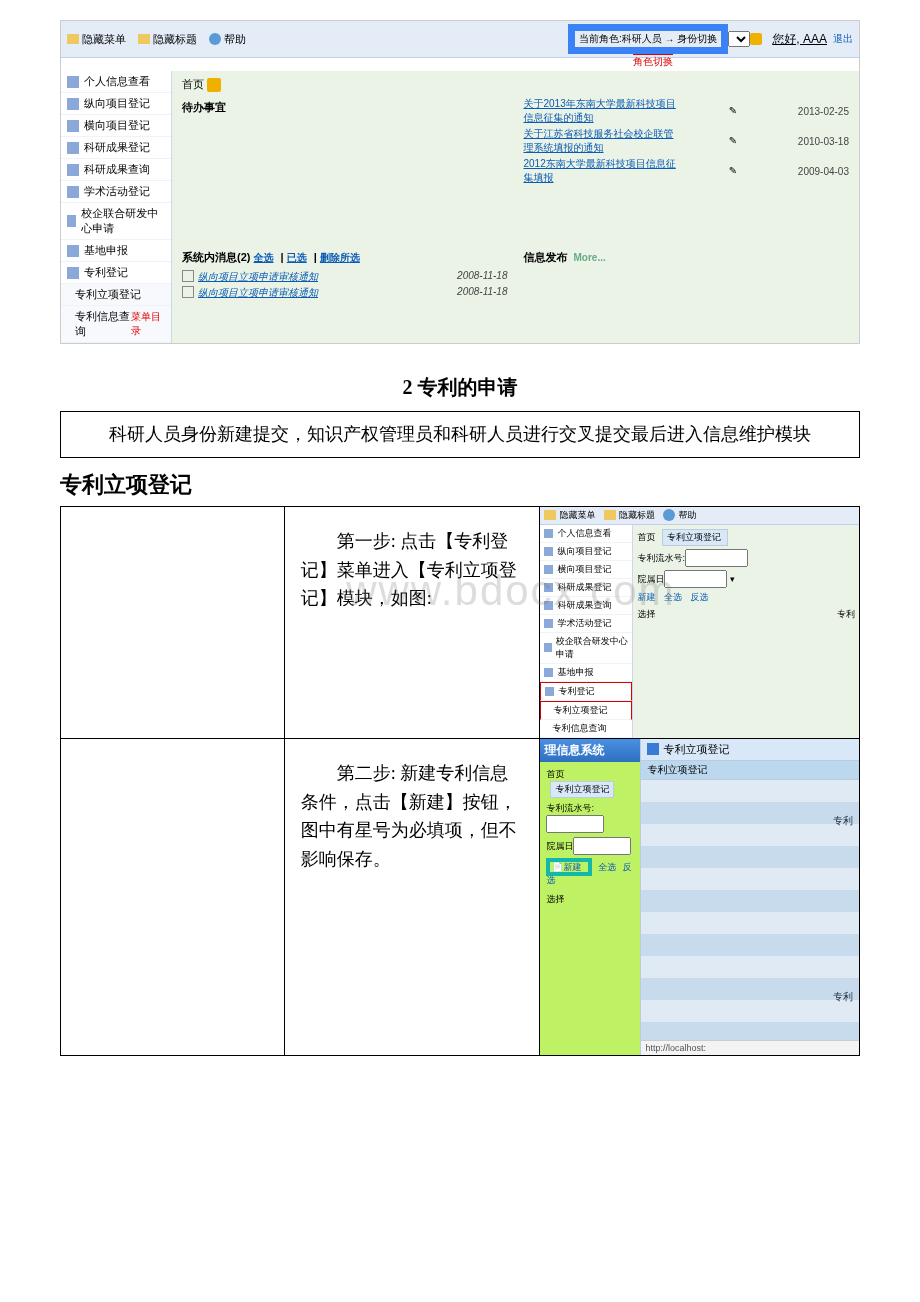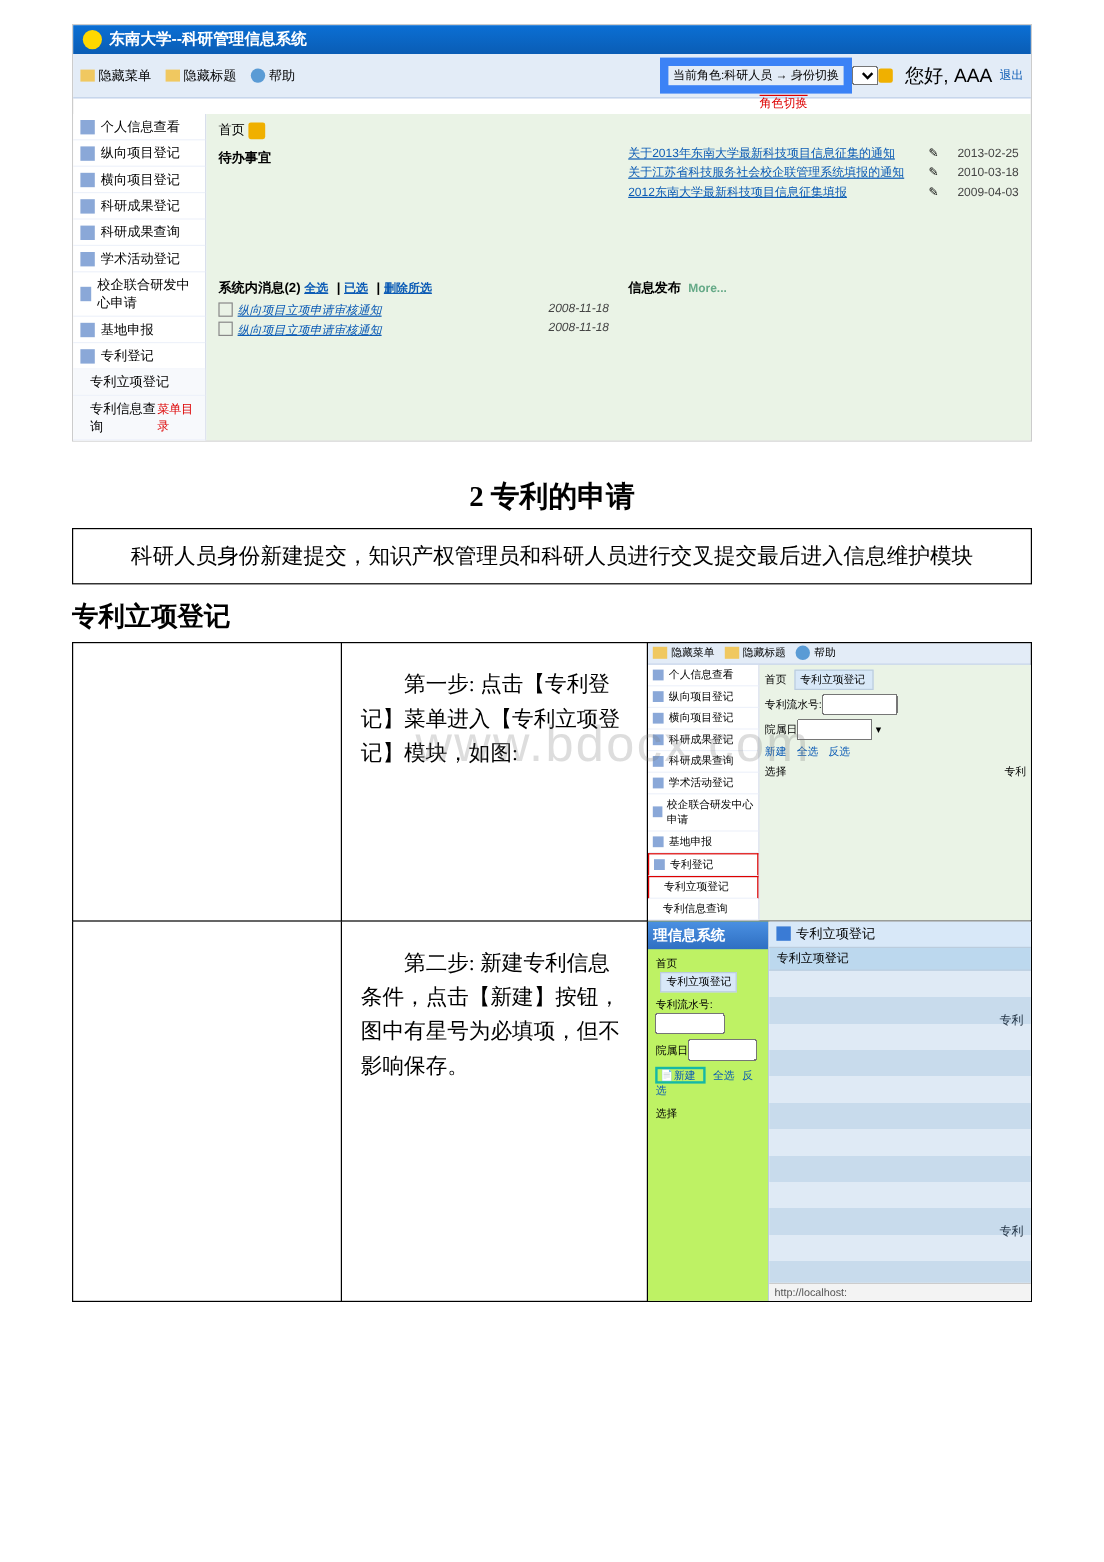--- a/index.html
+++ b/index.html
@@ -20,31 +20,31 @@
 .sidebar .sub { background:#f7f9fc; }
 .sidebar .sub .menu-item { padding-left:14px; }
 .sidebar .menu-flag { color:#d00; font-size:10px; }
 .content { flex:1; background:#eaf3e6; padding:6px 10px 10px 10px; min-height:200px; }
 .crumb { margin-bottom:4px; }
 .crumb .home-ic { width:14px; height:14px; background:#f0b000; display:inline-block; vertical-align:middle; border-radius:2px; }
 .two-col { display:flex; gap:16px; }
 .col { flex:1; }
 .panel-title { font-weight:bold; font-size:11px; margin:4px 0; }
 .more { color:#6a8; font-size:10px; margin-left:6px; }
-.notice-row { display:flex; align-items:center; font-size:10px; padding:1px 0; }
+.notice-row { display:flex; align-items:center; font-size:10px; padding:1px 0;gap:45px; }
 .notice-row a { color:#0b5bb5; text-decoration:underline; flex:1; }
 .notice-row .date { color:#444; margin-left:8px; }
 .notice-row .pencil { width:12px; height:12px; display:inline-block; margin:0 4px; }
 .sysmsg { margin-top:60px; }
 .sysmsg-row { display:flex; font-size:10px; padding:1px 0;font-style:italic; }
 .sysmsg-row a { color:#0b5bb5; text-decoration:underline; }
 .sysmsg-row .date { margin-left:auto; color:#444; }
 .filter-links a { color:#0b5bb5; margin-right:4px; font-size:10px; text-decoration:underline; }
 
-.h2 { text-align:center; font-family:"SimSun",serif; font-size:24px; font-weight:bold; margin:30px 0 10px 0; }
+.h2 { text-align:center; font-family:"SimSun",serif; font-size:20px; font-weight:bold; margin:30px 0 10px 0; }
 .intro-box { border:1px solid #000; padding:8px 12px; font-family:"SimSun",serif; font-size:18px; line-height:1.6; }
 .section-title { font-family:"SimSun",serif; font-size:22px; font-weight:bold; margin:12px 0 6px 0; }
 table.steps { border-collapse:collapse; width:100%; }
 table.steps td { border:1px solid #000; vertical-align:top; padding:0; }
 .step-text { font-family:"SimSun",serif; font-size:18px; line-height:1.6; padding:20px 16px; text-indent:2em; }
 .mini-shot { font-size:9px; }
 .mini-shot .mini-toolbar { background:#e3ecf7; padding:2px 4px; border-bottom:1px solid #c0d0e8; font-size:9px; }
 .mini-shot .mini-body { display:flex; }
 .mini-shot .mini-side { width:92px; background:#fff; border-right:1px solid #d0d8e8; }
 .mini-shot .mini-side .menu-item { padding:2px 4px; border-bottom:1px solid #eef2fa; font-size:9px; display:flex; align-items:center; }
@@ -59,48 +59,44 @@
 
 .ms2 { display:flex; font-size:10px; }
 .ms2-left { width:100px; background:#bef264; border-right:1px solid #bcd; }
 .ms2-title { background:linear-gradient(#4a90e2,#2f6fc2); color:#fff; padding:3px 4px; font-size:12px; font-weight:bold; }
 .ms2-left-body { padding:6px; font-size:9px; }
 .ms2-tabbar { margin-bottom:4px; }
 .ms2-form-row { margin:4px 0; font-size:9px; }
 .ms2-form-row input { height:12px; width:50px; font-size:9px; }
 .ms2-btns { margin:6px 0; font-size:9px; }
 .ms2-btns span { margin-right:4px; color:#0b5bb5; }
-.ms2-btns .red-box { border:2px solid #14b8a6; padding:0 2px; }
+.ms2-btns .red-box { border:4px solid #14b8a6; padding:0 2px; }
 .ms2-right { flex:1; background:#fff; }
 .ms2-right-head { background:#d8e8f8; padding:3px 6px; font-size:11px; border-bottom:1px solid #bcd; display:flex; align-items:center; }
 .ms2-right-head .doc-ic { width:12px; height:12px; background:#3a7bd5; display:inline-block; margin-right:4px; }
 .ms2-sub { background:#bcd8ee; padding:2px 6px; font-size:10px; border-bottom:1px solid #bcd; }
 .ms2-grid { height:260px; background:repeating-linear-gradient(#dfeaf5,#dfeaf5 22px,#c8dbec 22px,#c8dbec 44px); position:relative; }
 .ms2-grid .lbl { position:absolute; right:6px; font-size:10px; color:#234; }
 .ms2-foot { background:#f3f3f3; border-top:1px solid #ccc; padding:2px 4px; font-size:9px; color:#555; }
 
 .watermark { position:relative; }
 .watermark::after { content:"www.bdocx.com"; position:absolute; top:40%; left:10%; font-size:42px; color:rgba(120,120,120,0.25); font-family:Arial,sans-serif; letter-spacing:2px; pointer-events:none; }
 .ic-folder { width:12px; height:10px; background:#f0c860; display:inline-block; vertical-align:middle; margin-right:3px; }
 .ic-help { width:12px; height:12px; border-radius:50%; background:#5a9bd5; display:inline-block; vertical-align:middle; margin-right:3px; }
 .ic-user { width:12px; height:12px; background:#f0b000; display:inline-block; vertical-align:middle; margin-right:2px; border-radius:2px; }
-.greet { font-size:16px; margin-left:8px; }
+.greet { font-size:12px; margin-left:8px;text-decoration:underline; }
 .logout { font-size:10px; margin-left:6px; color:#0b5bb5; }
 .chk { width:10px; height:10px; border:1px solid #888; display:inline-block; margin-right:4px; vertical-align:middle; }
 </style>
 </head>
 <body>
 
 <div class="page">
 
   <div class="screenshot1">
-    <div class="title-bar">
-      <span class="logo"></span>
-      <span>东南大学--科研管理信息系统</span>
-    </div>
     <div class="toolbar">
       <span class="tb-item">
           <span class="ic-folder"></span>
           <span>隐藏菜单</span>
         </span>
       <span class="tb-item">
           <span class="ic-folder"></span>
           <span>隐藏标题</span>
         </span>
       <span class="tb-item">

